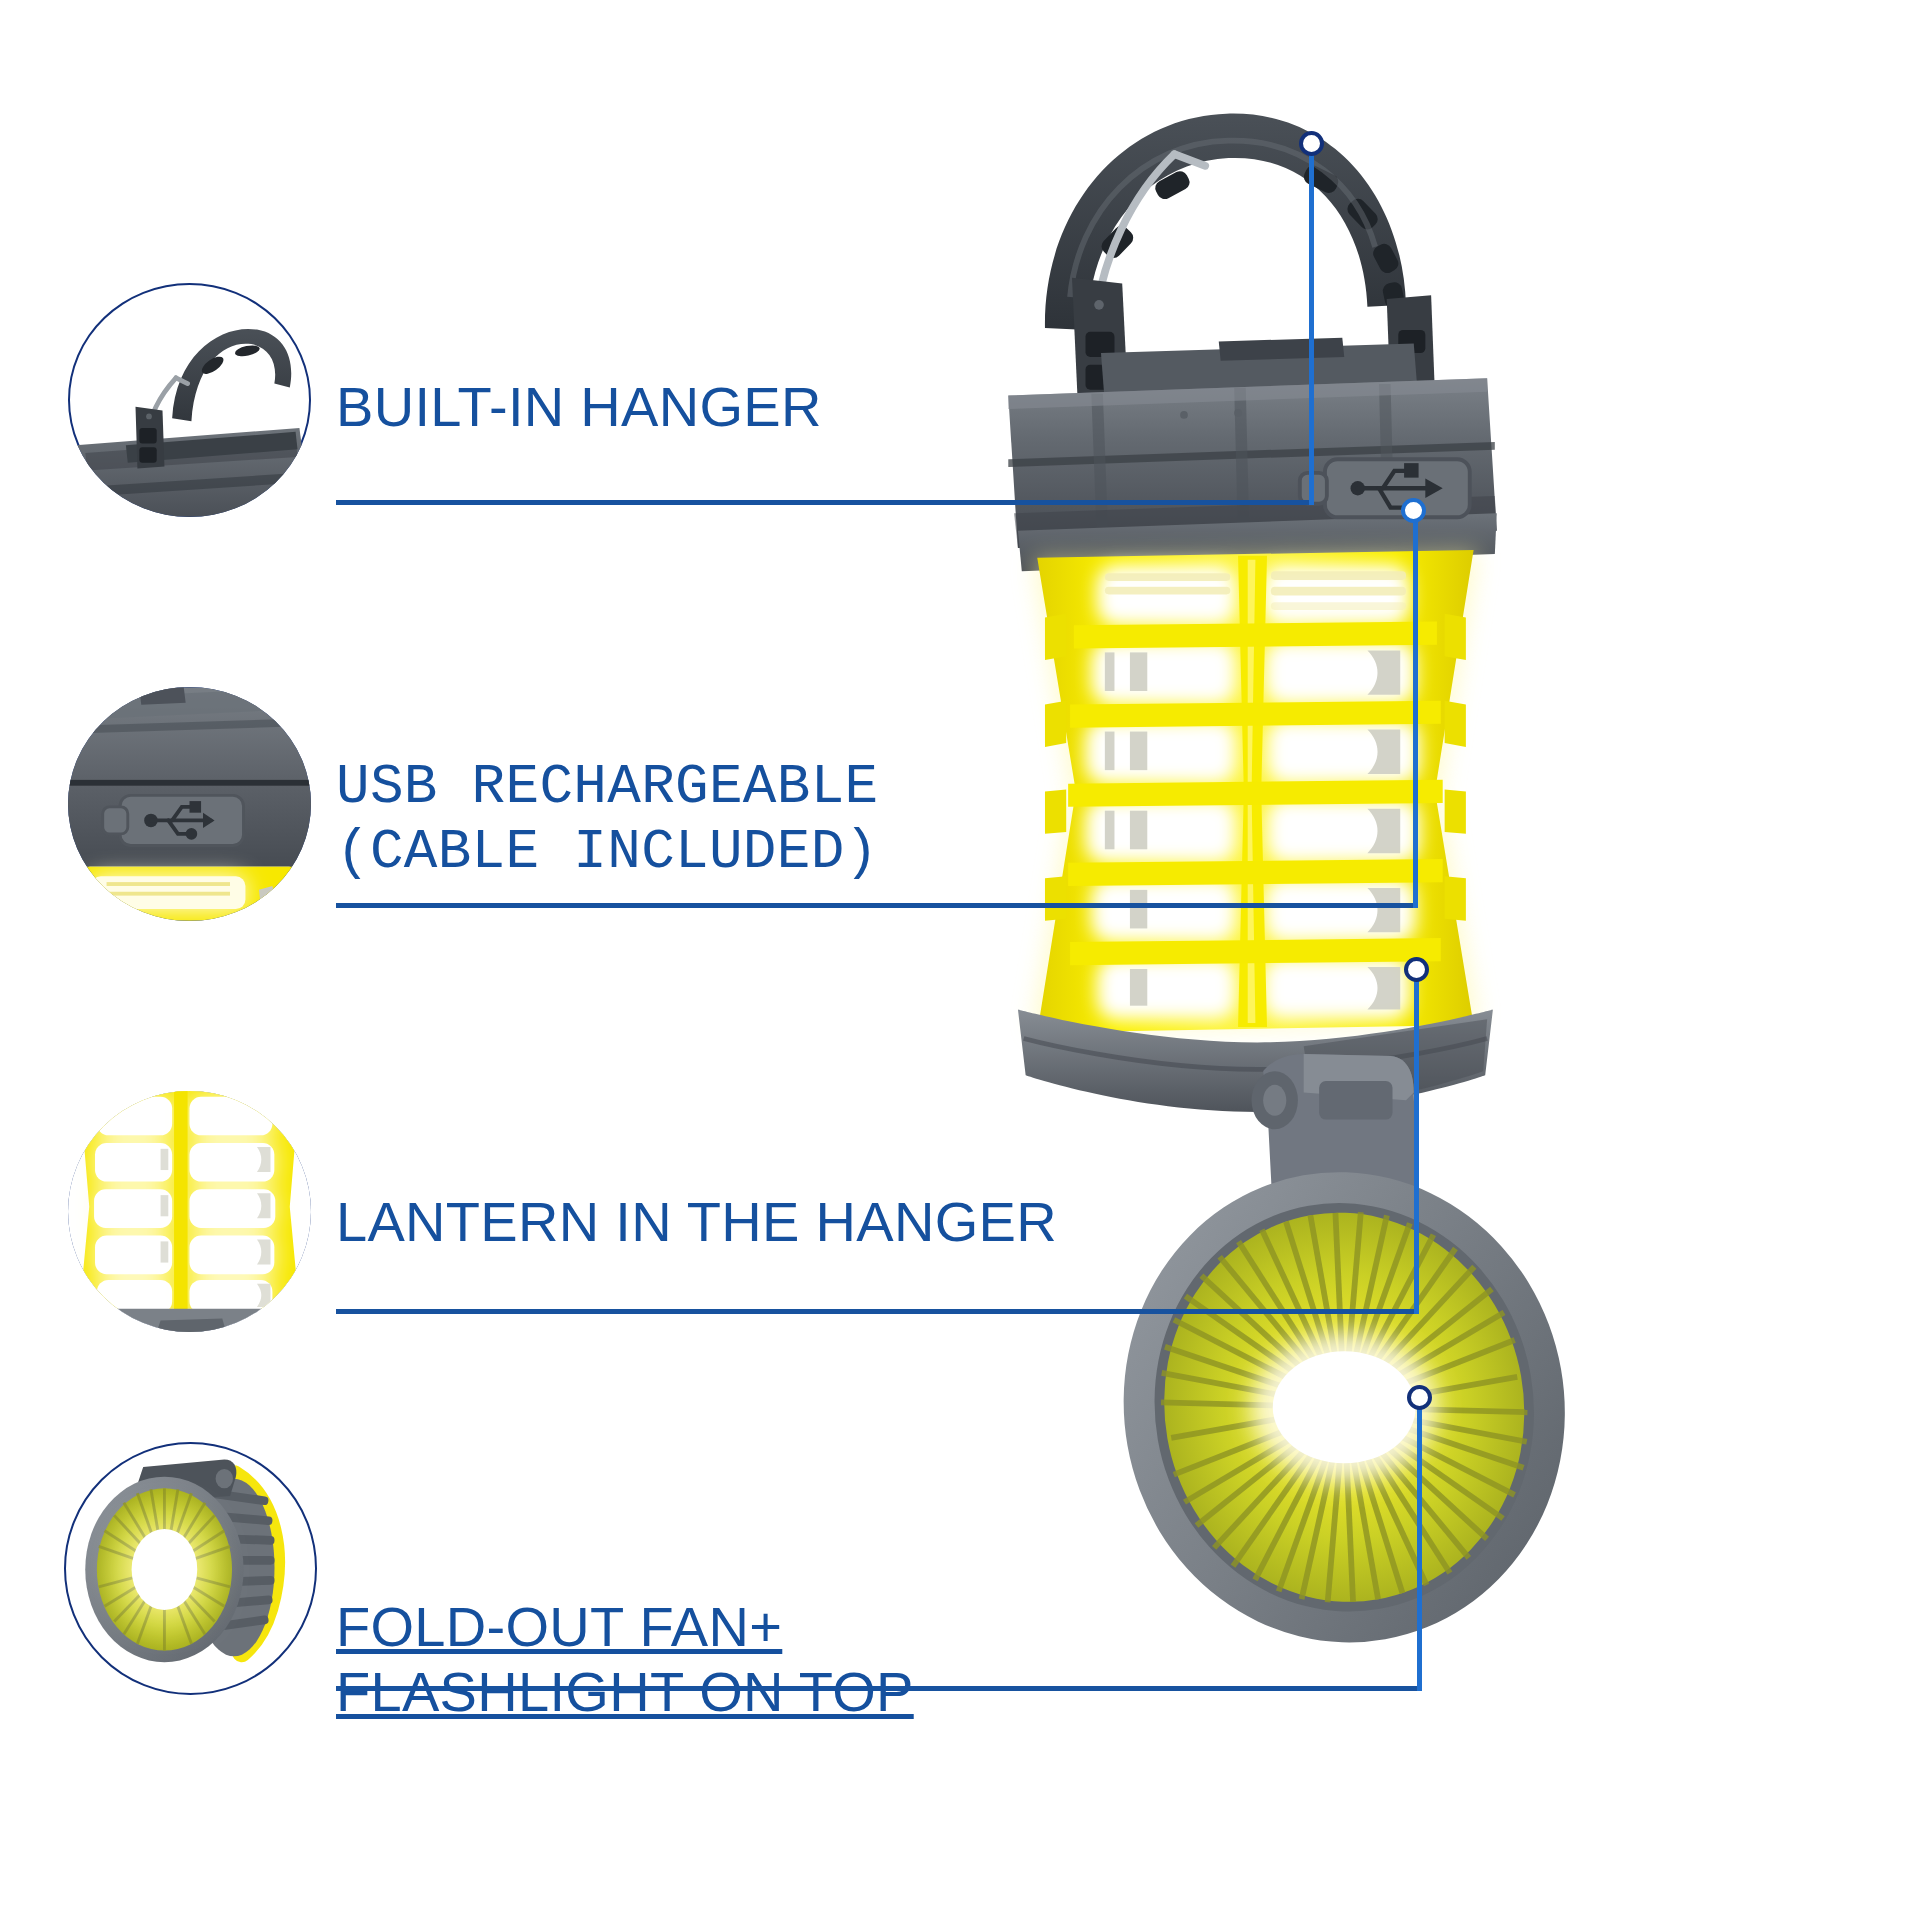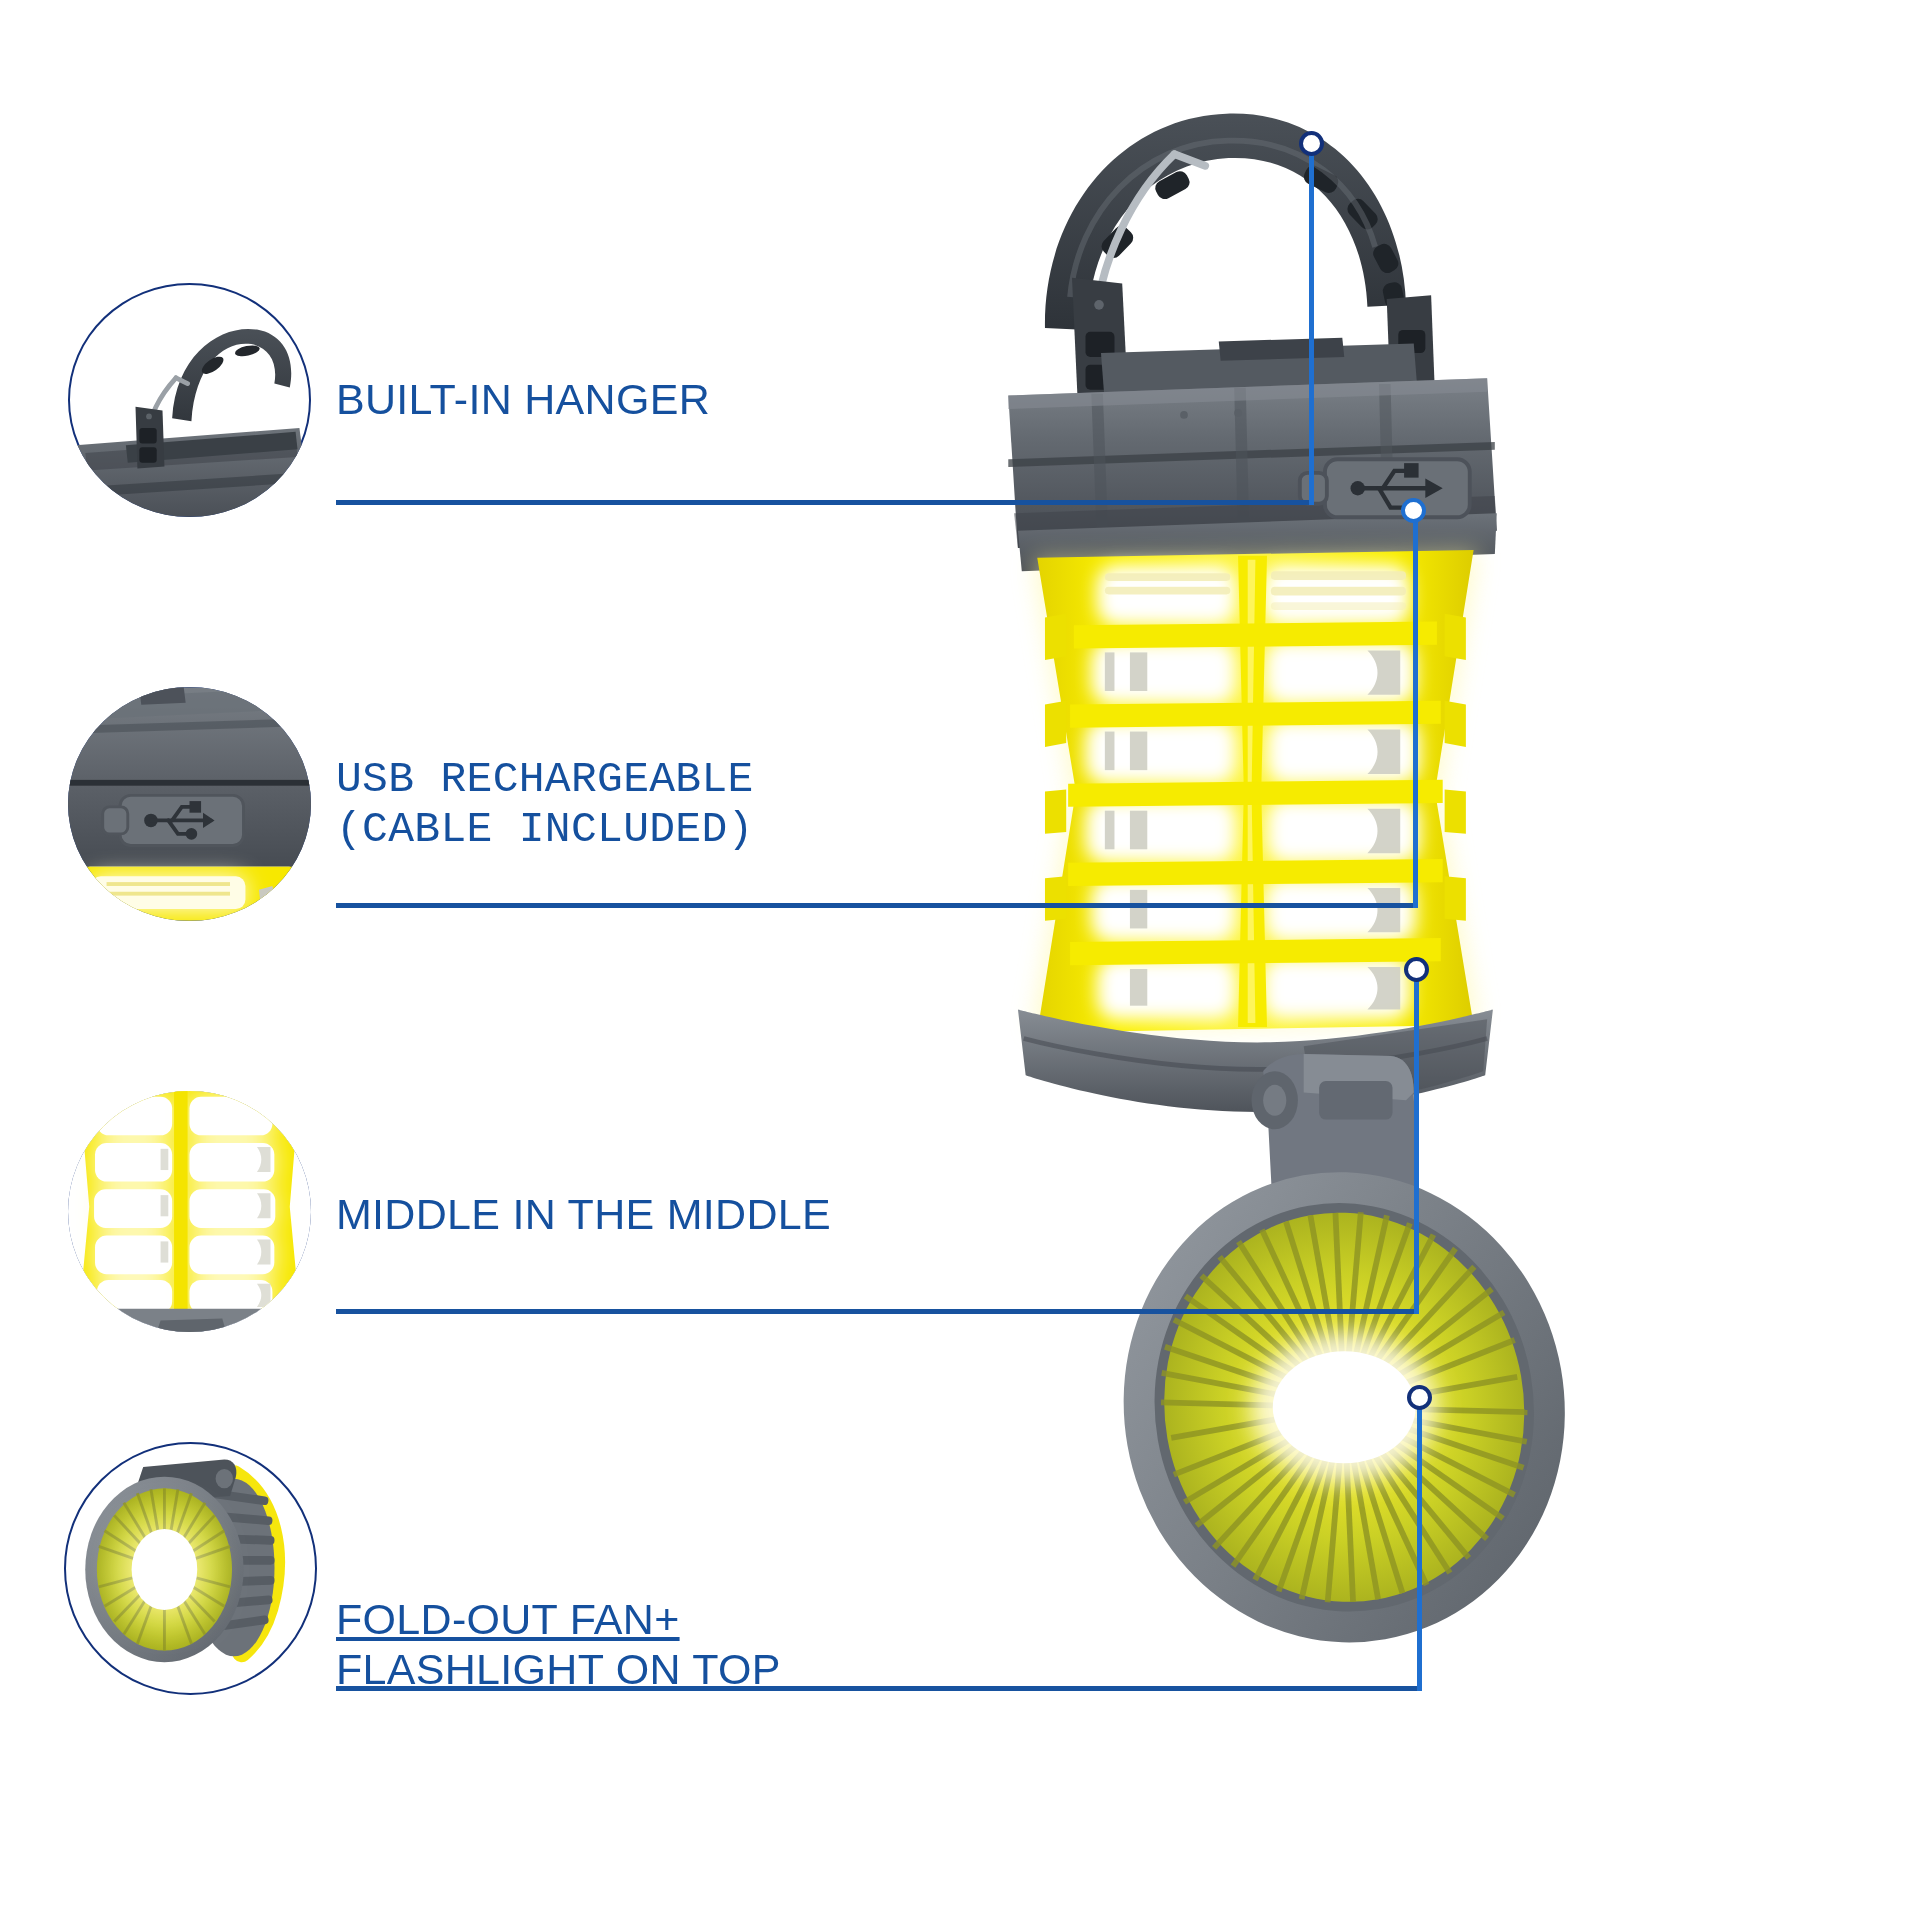--- a/index.html
+++ b/index.html
@@ -17,21 +17,21 @@
     border:2.9px solid #12307a;
     border-radius:50%;
     overflow:hidden;
     background:#ffffff;
   }
   .thumb-art { position:absolute; inset:0; overflow:hidden; border-radius:50%; }
 
   .feat-text {
     position:absolute;
     color:#15509e;
-    font-size:43px;
+    font-size:56px;
     line-height:1.16;
     letter-spacing:0.3px;
     font-weight:400;
     white-space:pre-line;
   }
   .feat-rule {
     position:absolute;
     height:4.8px;
     background:#17529f;
   }
@@ -184,21 +184,21 @@
             <path d="M96 108 l8 0 0 22 -8 0 z"></path>
             <path d="M96 156 l8 0 0 22 -8 0 z"></path>
           </g>
 
           <path d="M10 226 L242 226 L236 250 L16 250 Z" fill="#7b8188"></path>
           <path d="M96 238 L160 236 L164 250 L92 250 Z" fill="#5f656c"></path>
         </svg>
       </div>
     </div>
 
-    <div class="feat-text" style="left:336px; top:1190px; width:734px;">MIDDLE IN THE MIDDLE</div>
+    <div class="feat-text" style="left:336px; top:1190px; width:734px;">LANTERN IN THE HANGER</div>
 
     <div class="feat-rule" style="left:336px; top:1309px; width:1081px;"></div>
   </div>
 
   <div class="feature">
 
     <div class="thumb-wrap" style="left:64px; top:1442px; width:253px; height:253px;">
       <div class="thumb-ring"></div>
       <div class="thumb-art">
         <svg viewBox="0 0 262 262" width="253" height="253">

